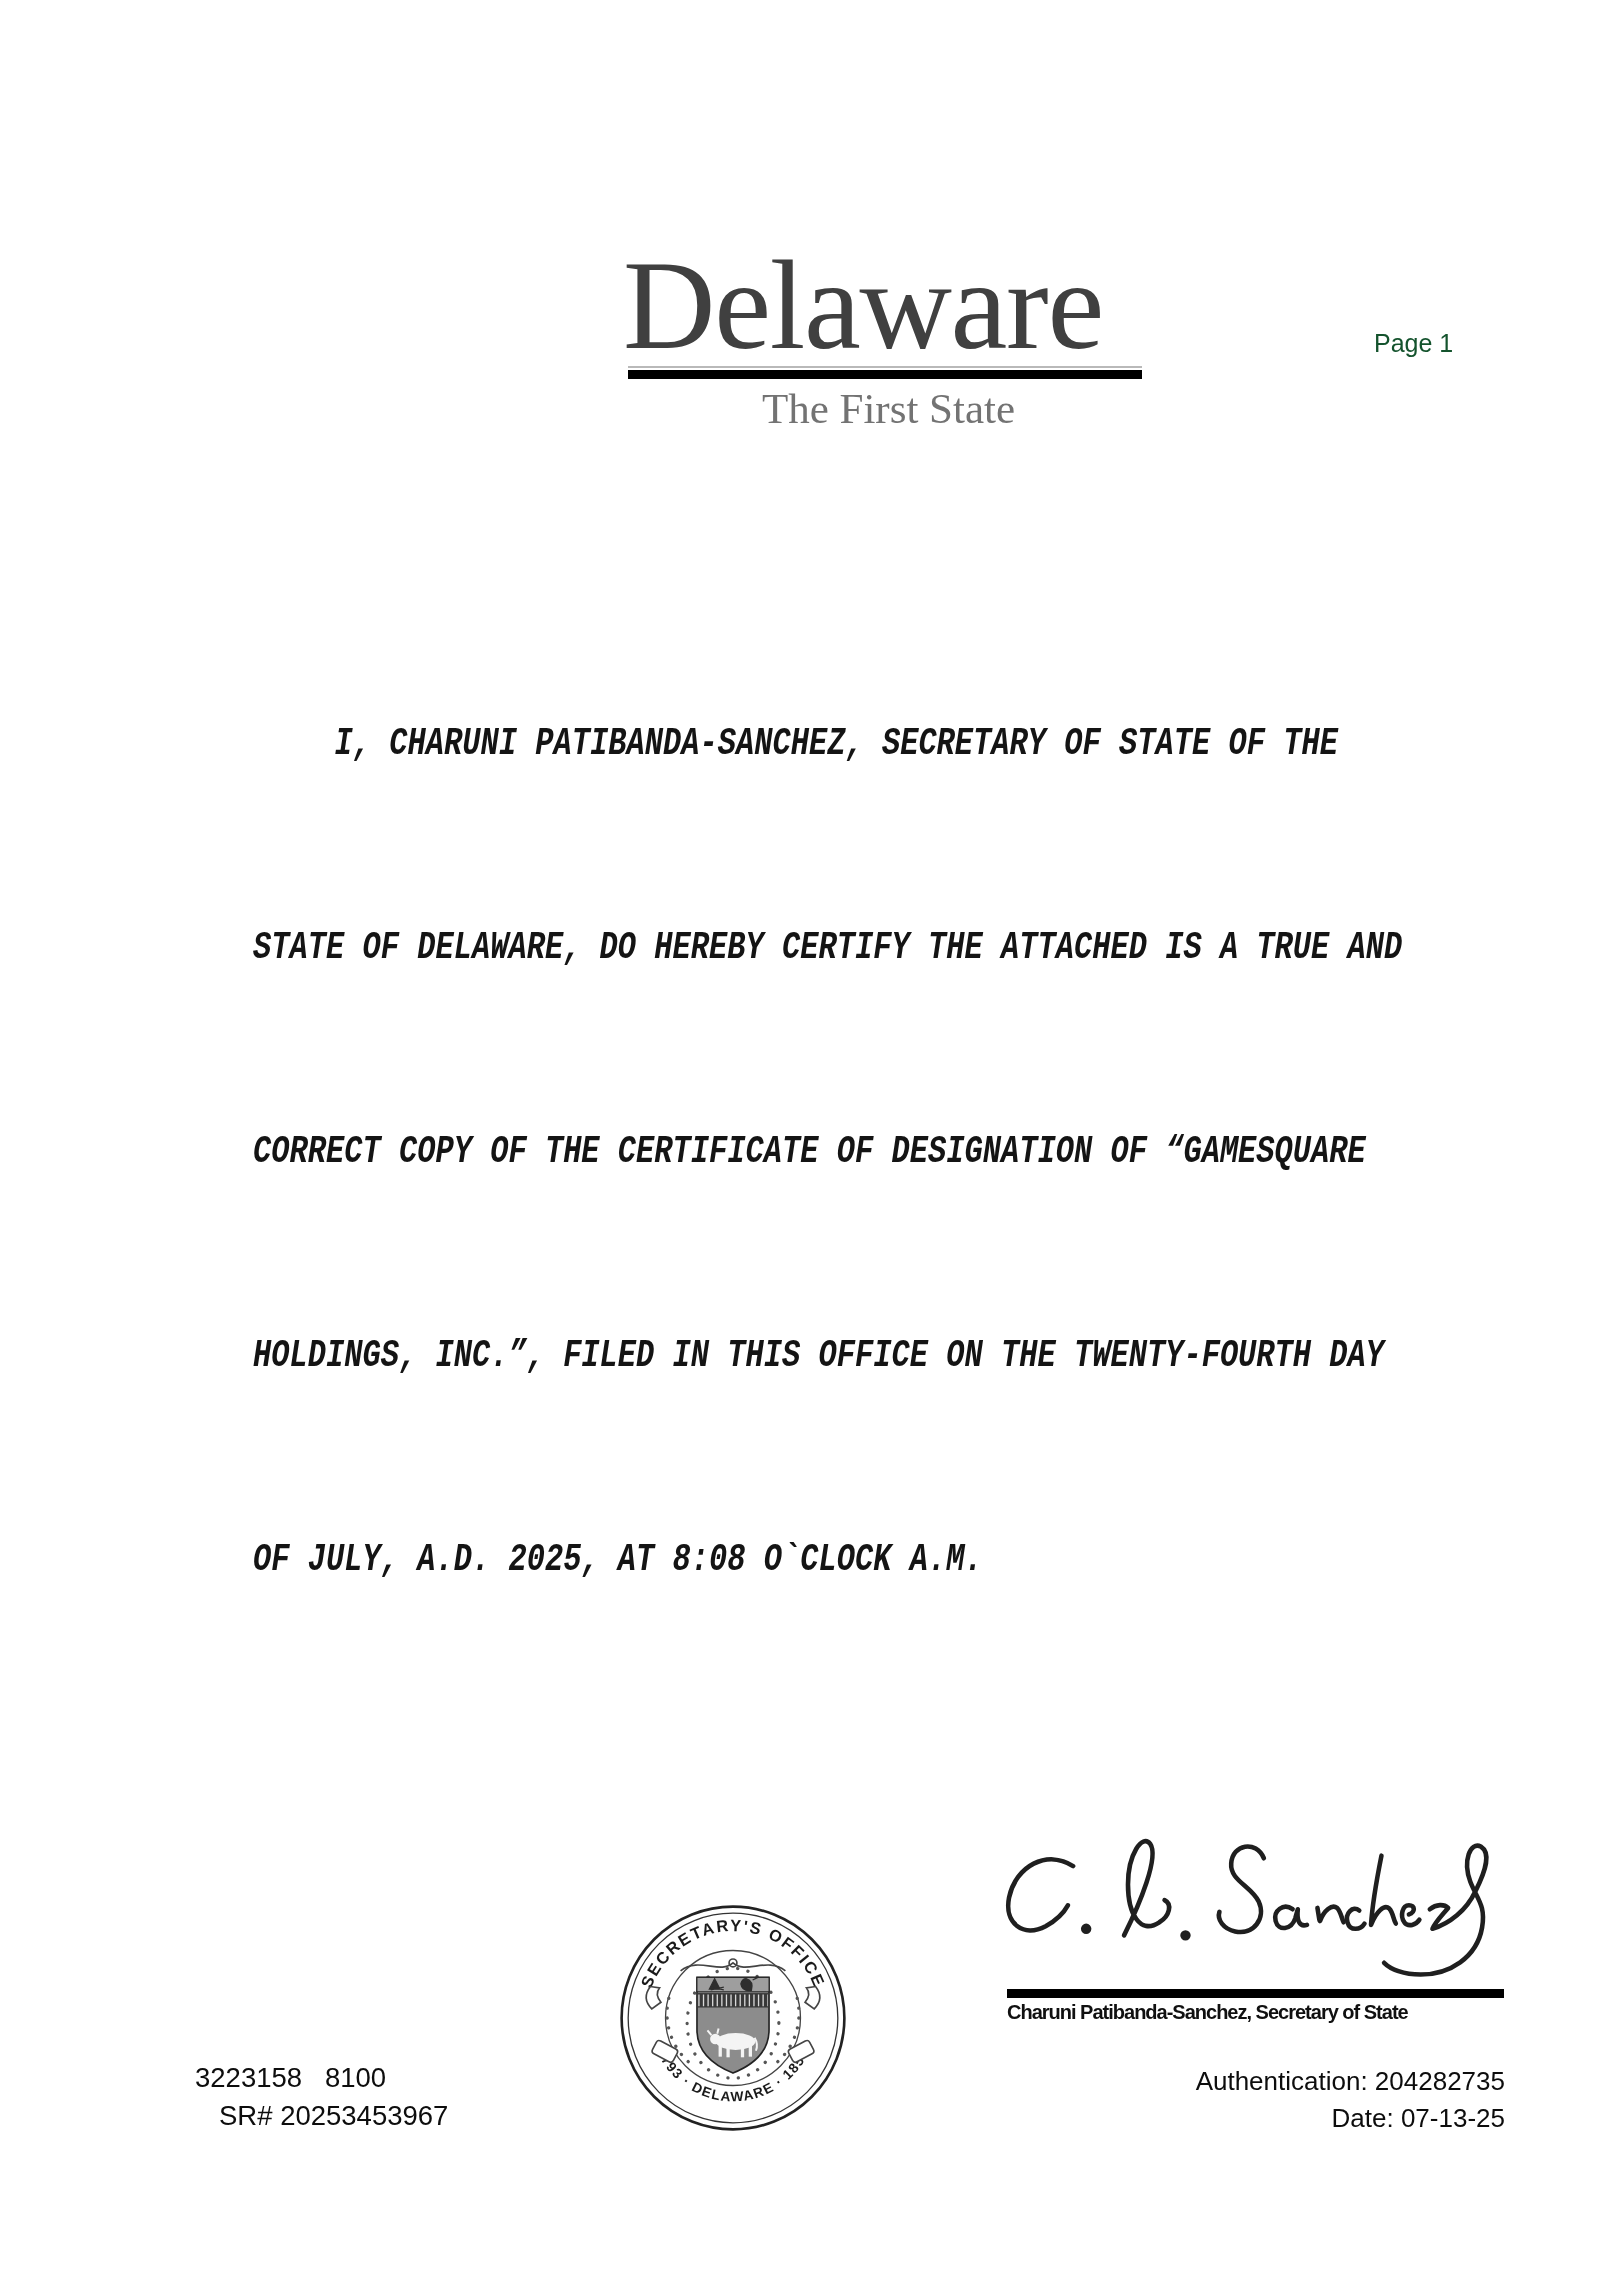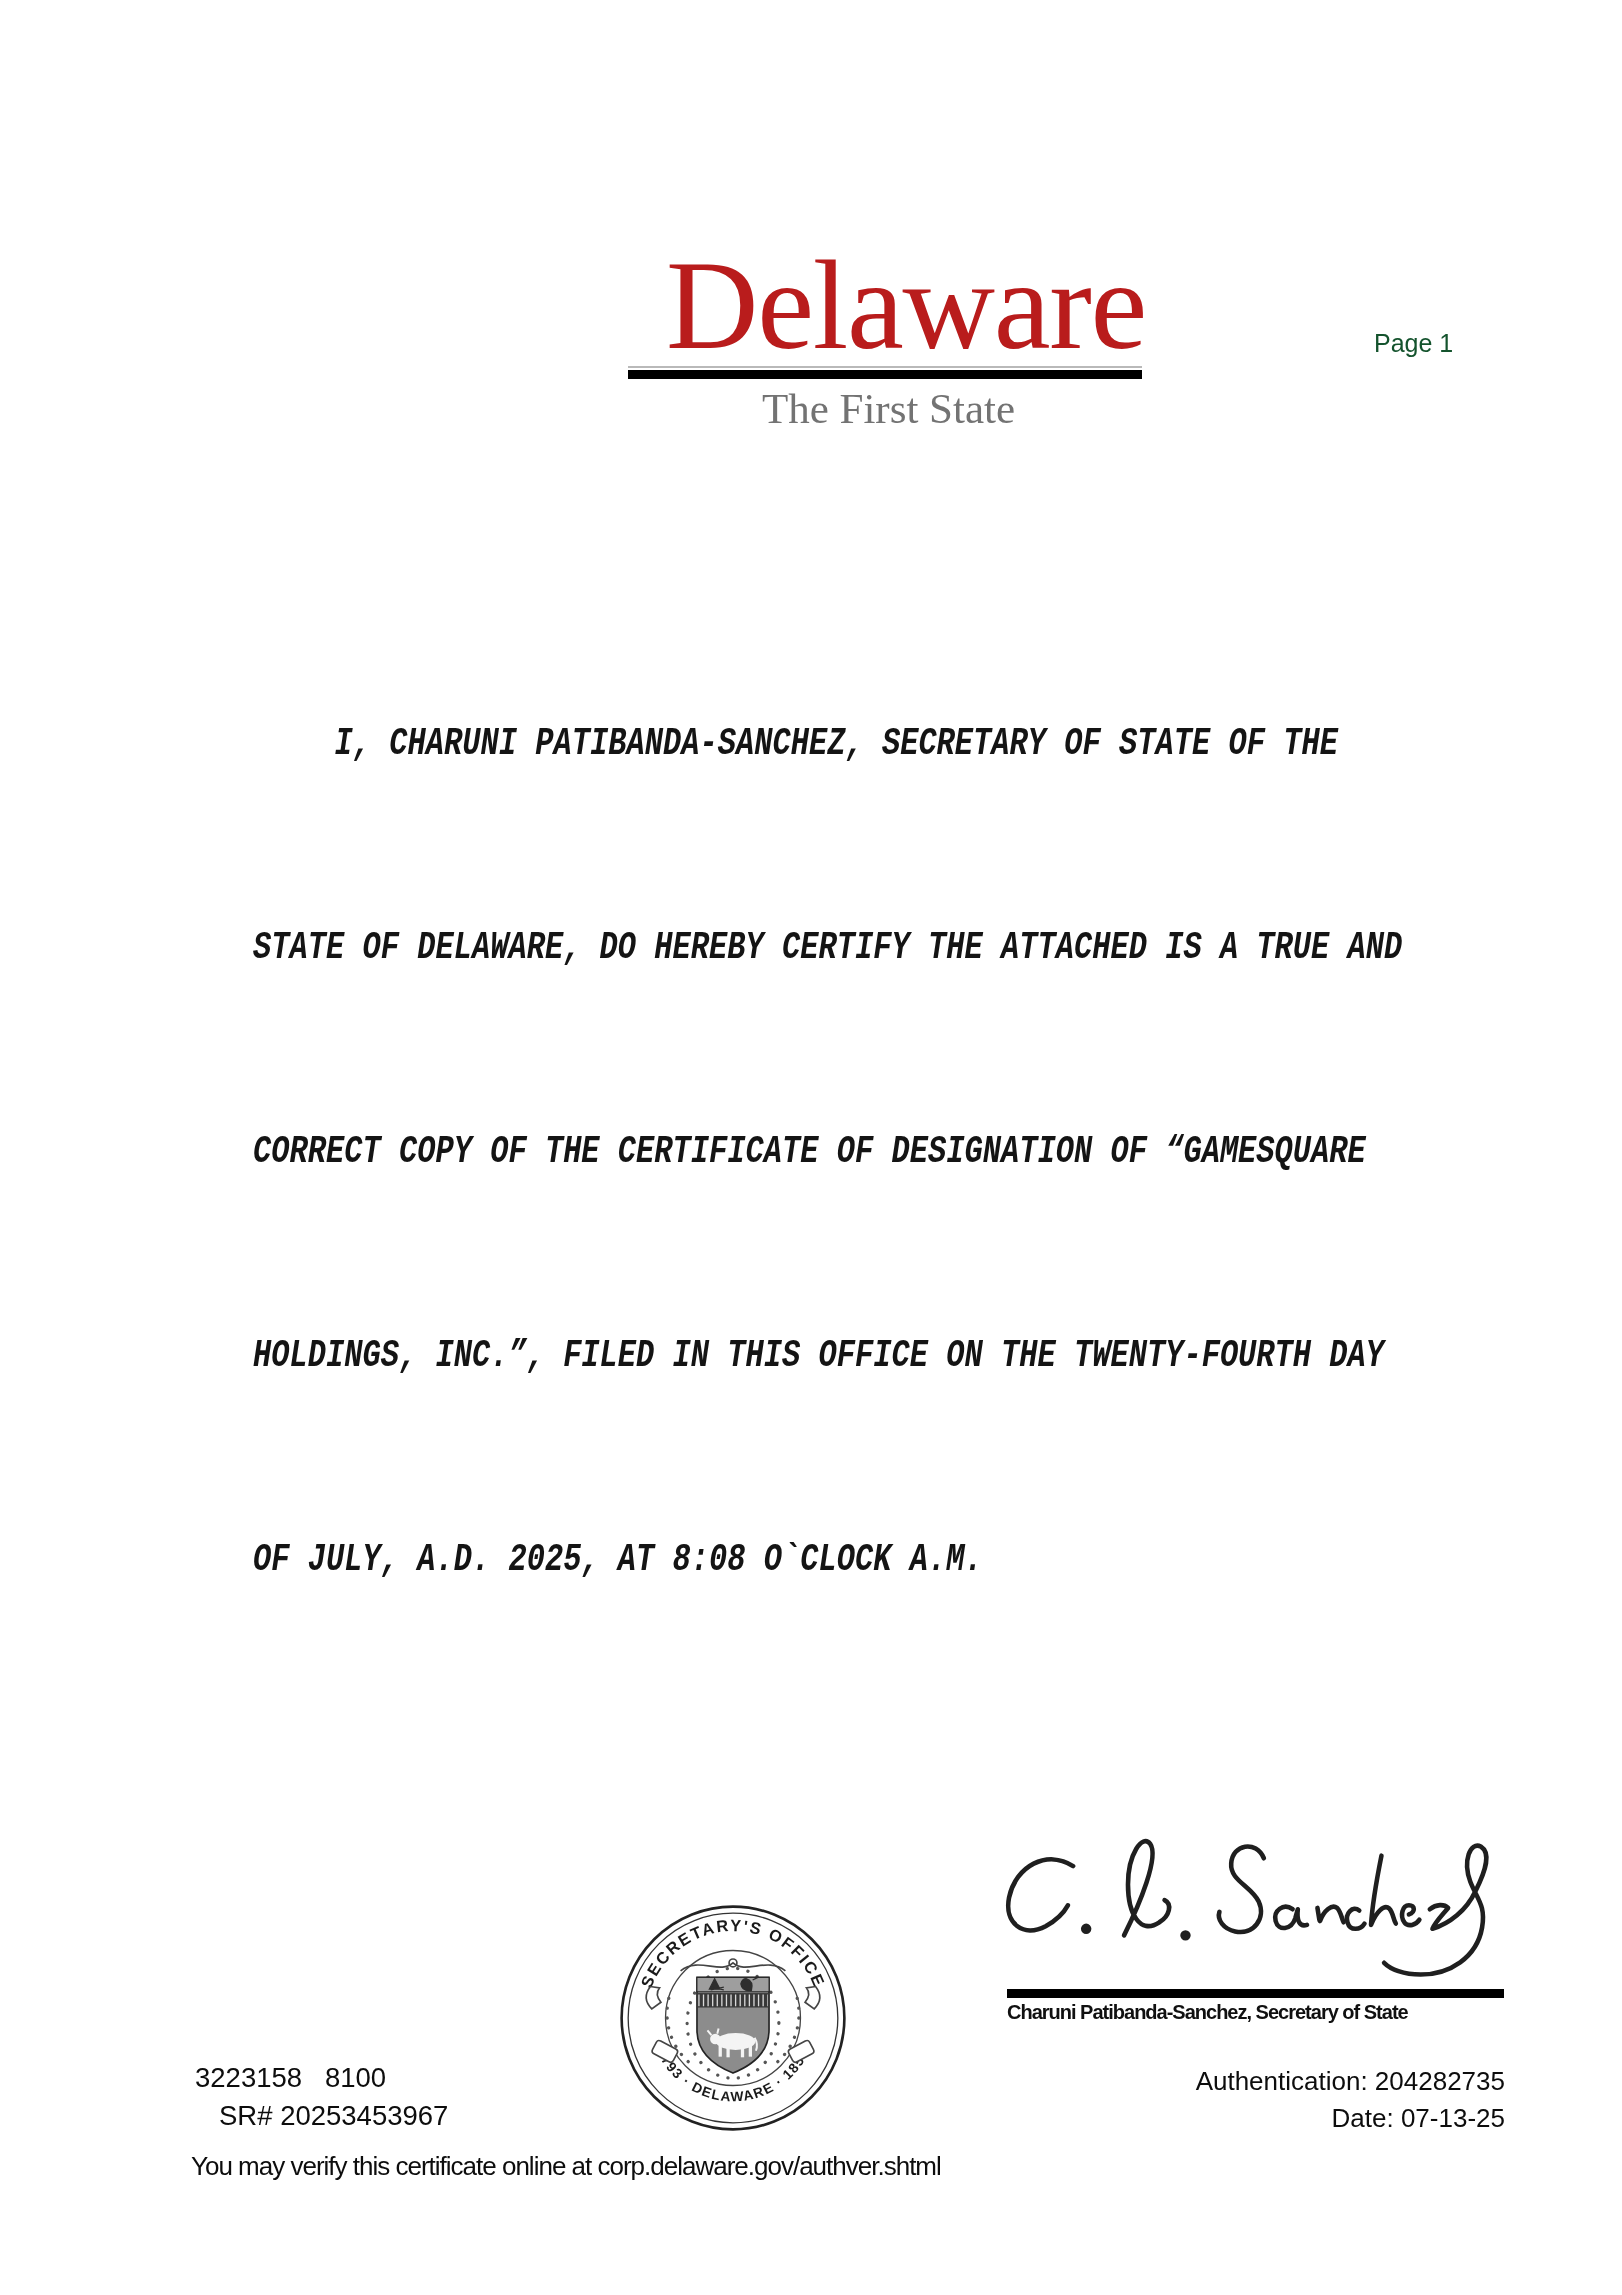--- a/index.html
+++ b/index.html
@@ -7,24 +7,24 @@
     position:relative;
     width:1622px;height:2295px;
     background:#ffffff;
     overflow:hidden;
     font-family:"Liberation Sans",sans-serif;
     color:#111;
   }
   
   .title{
     position:absolute;left:623px;top:241px;width:523px;
-    text-align:right;
+    text-align:left;
     font-family:"Liberation Serif",serif;
     font-size:128px;line-height:128px;letter-spacing:-1.3px;
-    color:#b91c1c;
+    color:#404040;
   }
   .rule-thin{position:absolute;left:628px;top:366px;width:514px;height:2px;background:#b9b9b9;}
   .rule-thick{position:absolute;left:628px;top:370px;width:514px;height:9.2px;background:#000;}
   .subtitle{
     position:absolute;left:627px;top:387px;width:523px;
     text-align:center;
     font-family:"Liberation Serif",serif;
     font-size:43px;line-height:43px;
     color:#737373;
   }
@@ -151,16 +151,15 @@
   </svg>
   <div class="sig-line"></div>
   <div class="sig-label">Charuni Patibanda-Sanchez, Secretary of State</div>
 
   <div class="foot-left-1">3223158   8100</div>
   <div class="foot-left-2">SR# 20253453967</div>
   <div class="foot-right">
     <div>Authentication: 204282735</div>
     <div>Date: 07-13-25</div>
   </div>
-  <div class="verify">You may verify this certificate online at corp.delaware.gov/authver.shtml</div>
 
 </div>
 
 
 </body></html>

